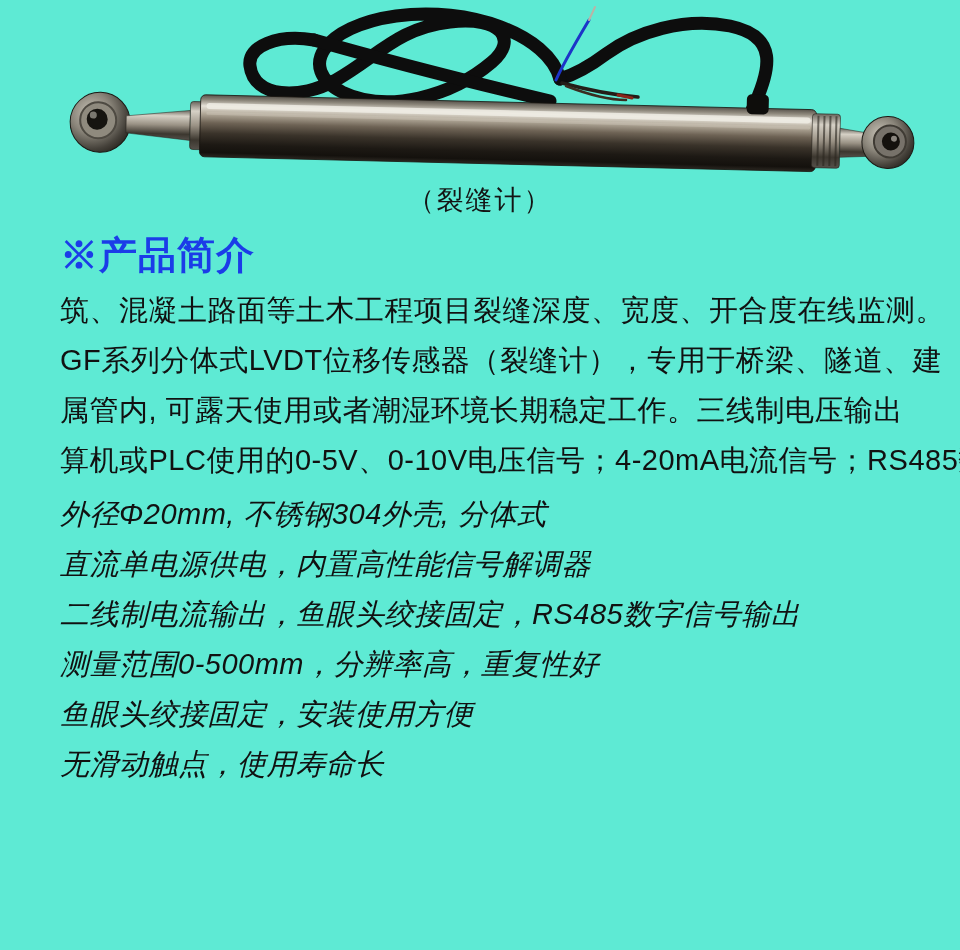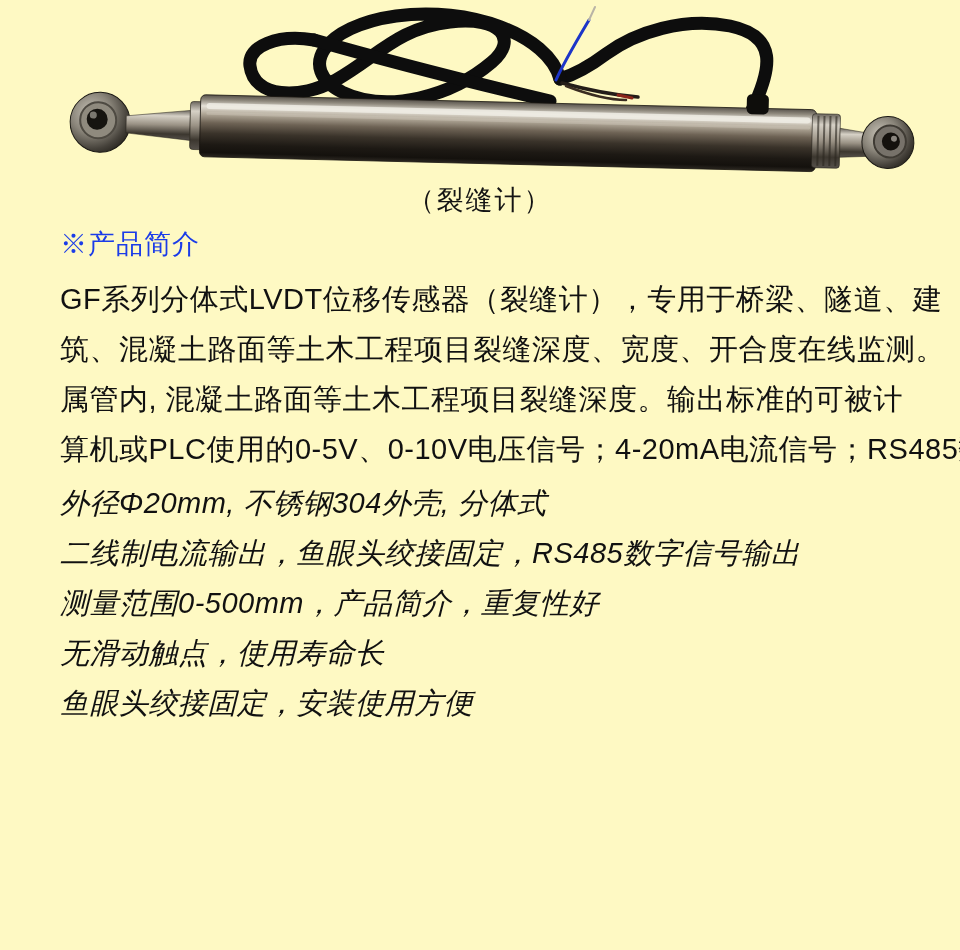--- a/index.html
+++ b/index.html
@@ -1,38 +1,38 @@
 <!DOCTYPE html>
 <html><head>
 <meta charset="utf-8">
 <style>
   * { margin: 0; padding: 0; box-sizing: border-box; }
   html, body { width: 960px; height: 950px; overflow: hidden; background: #ffffff; }
   body { font-family: "Liberation Sans", sans-serif; color: #111111; }
-  .page { width: 960px; height: 950px; overflow: hidden; background: #fef9c3; }
+  .page { width: 960px; height: 950px; overflow: hidden; background: #5eead4; }
 
   figure.photo { width: 960px; text-align: center; }
   figure.photo svg { display: block; }
   figcaption.caption {
     font-size: 27px;
     color: #141414;
     letter-spacing: 2px;
     margin-top: 6px;
     text-align: center;
   }
 
   .content { padding: 0 34px 0 60px; }
 
   h2.hd {
     color: #1b3ce8;
-    font-size: 27px;
-    font-weight: 400;
+    font-size: 38px;
+    font-weight: 700;
     line-height: 44px;
     letter-spacing: 1px;
-    margin: 4px 0 8px 0;
+    margin: 15px 0 8px 0;
     white-space: nowrap;
   }
   h2.hd.second { margin-top: 12px; }
 
   .pline, .feat {
     font-size: 29px;
     line-height: 50px;
     white-space: nowrap;
     color: #111111;
     letter-spacing: 0.5px;
@@ -127,32 +127,33 @@
       </g>
     </svg>
     <figcaption class="caption">（裂缝计）</figcaption>
   </figure>
 
   <div class="content">
 
     <section>
       <h2 class="hd">※产品简介</h2>
       <div class="para">
+        <div class="pline">筑、混凝土路面等土木工程项目裂缝深度、宽度、开合度在线监测。</div>
         <div class="pline">GF系列分体式LVDT位移传感器（裂缝计），专用于桥梁、隧道、建</div>
-        <div class="pline">筑、混凝土路面等土木工程项目裂缝深度、宽度、开合度在线监测。</div>
-        <div class="pline">属管内, 混凝土路面等土木工程项目裂缝深度。输出标准的可被计</div>
+        <div class="pline">属管内, 可露天使用或者潮湿环境长期稳定工作。三线制电压输出</div>
         <div class="pline">算机或PLC使用的0-5V、0-10V电压信号；4-20mA电流信号；RS485数</div>
       </div>
     </section>
 
     <section>
       <div class="featlist">
         <div class="feat">外径Φ20mm, 不锈钢304外壳, 分体式</div>
+        <div class="feat">直流单电源供电，内置高性能信号解调器</div>
         <div class="feat">二线制电流输出，鱼眼头绞接固定，RS485数字信号输出</div>
-        <div class="feat">测量范围0-500mm，产品简介，重复性好</div>
+        <div class="feat">测量范围0-500mm，分辨率高，重复性好</div>
+        <div class="feat">鱼眼头绞接固定，安装使用方便</div>
         <div class="feat">无滑动触点，使用寿命长</div>
-        <div class="feat">鱼眼头绞接固定，安装使用方便</div>
       </div>
     </section>
 
   </div>
 
 </div>
 
 </body></html>

